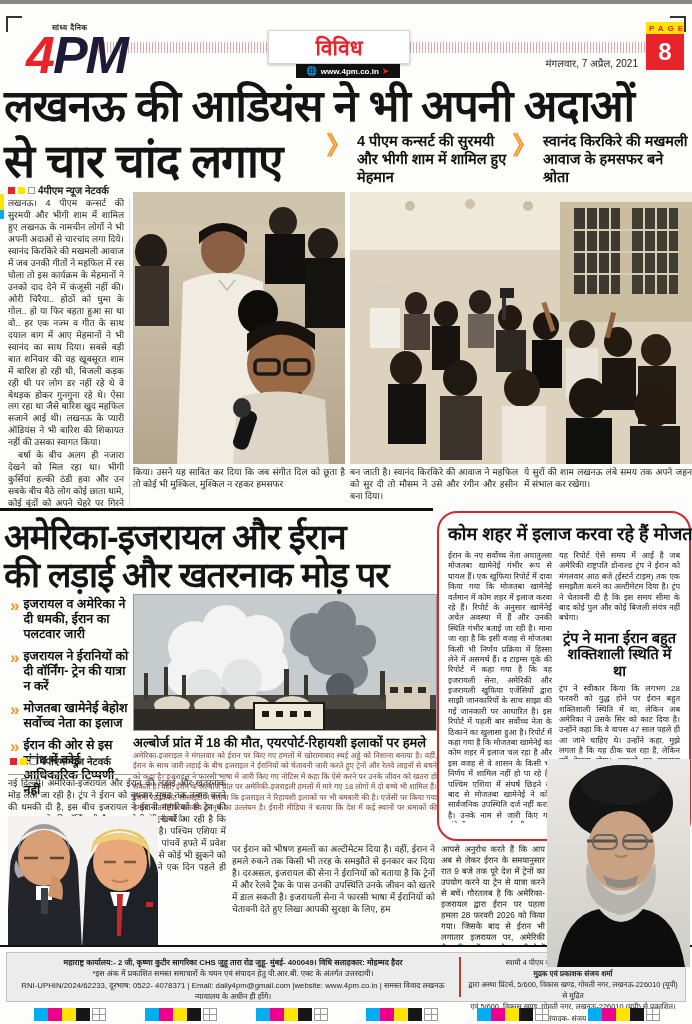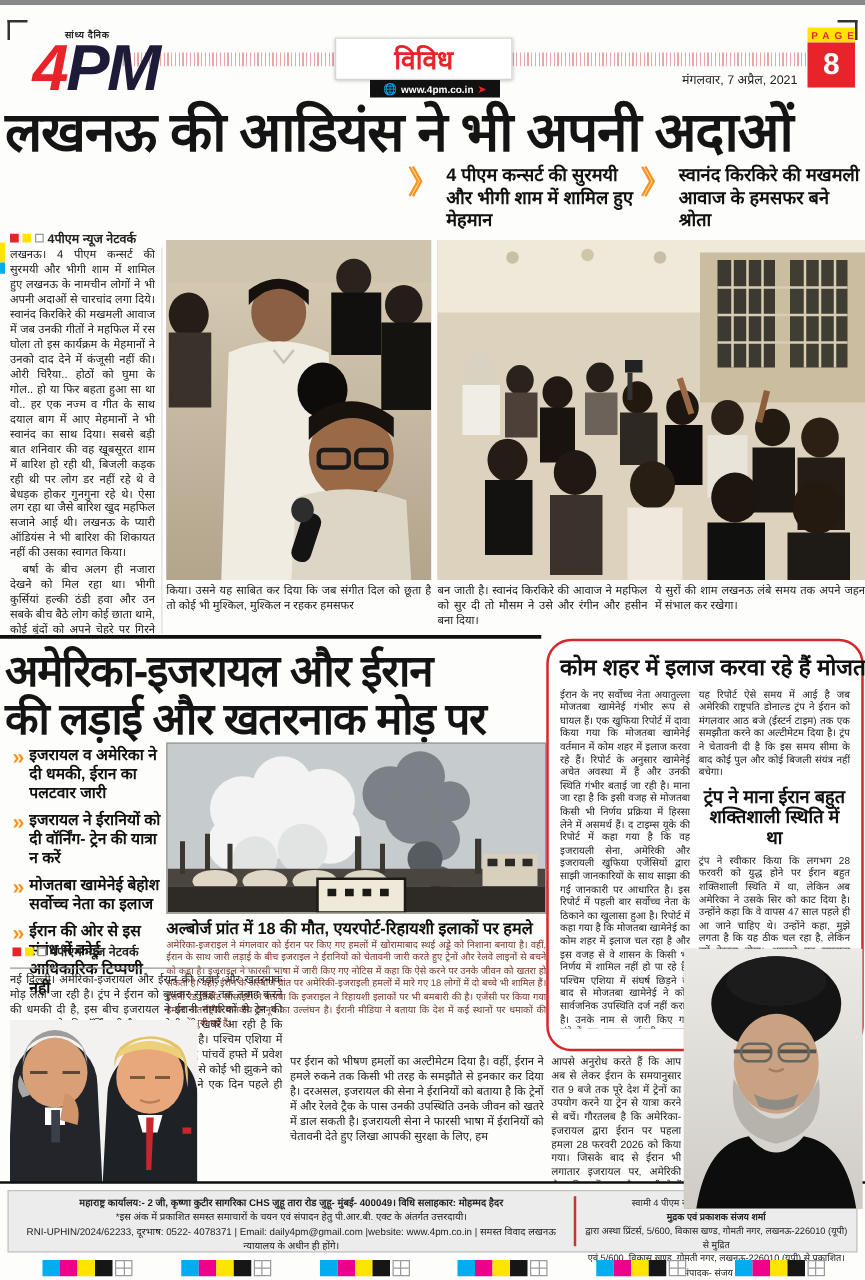--- a/index.html
+++ b/index.html
@@ -138,20 +138,21 @@
     <span>www.4pm.co.in</span>
     <span class="cursor">➤</span>
   </div>
   <div class="m-date">मंगलवार, 7 अप्रैल, 2021</div>
   <div class="page-box">
     <div class="page-label">PAGE</div>
     <div class="page-num">8</div>
   </div>
 
   <div class="hl1">लखनऊ की आडियंस ने भी अपनी अदाओं</div>
+  <div class="hl2">से चार चांद लगाए</div>
   <div class="subhead sh1">
     <span class="chev">》</span>
     <span class="st">4 पीएम कन्सर्ट की सुरमयी और भीगी शाम में शामिल हुए मेहमान</span>
   </div>
   <div class="subhead sh2">
     <span class="chev">》</span>
     <span class="st">स्वानंद किरकिरे की मखमली आवाज के हमसफर बने श्रोता</span>
   </div>
   <div class="byline byline1">
     <span class="sq r"></span>

